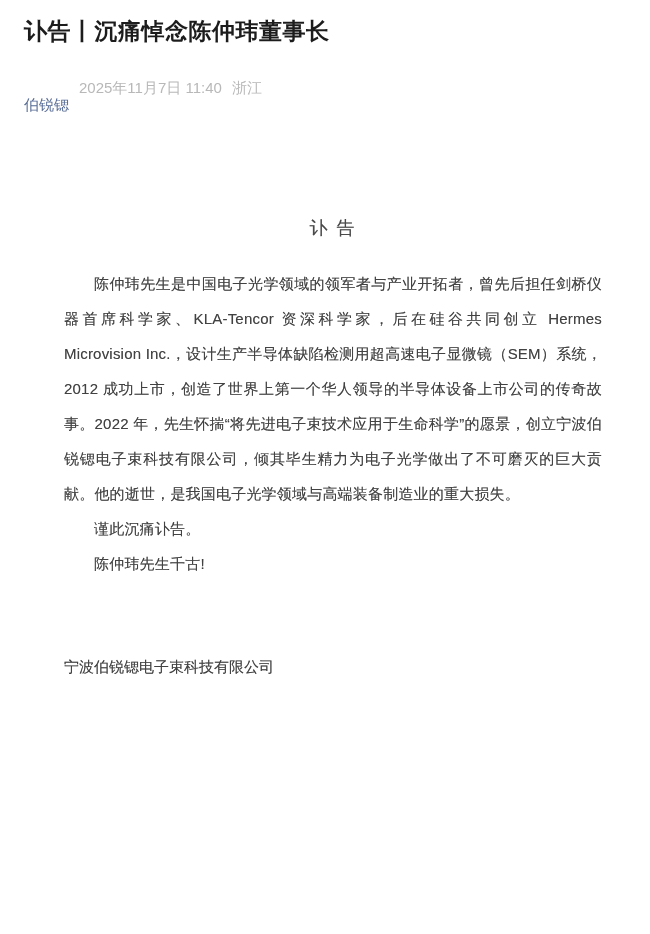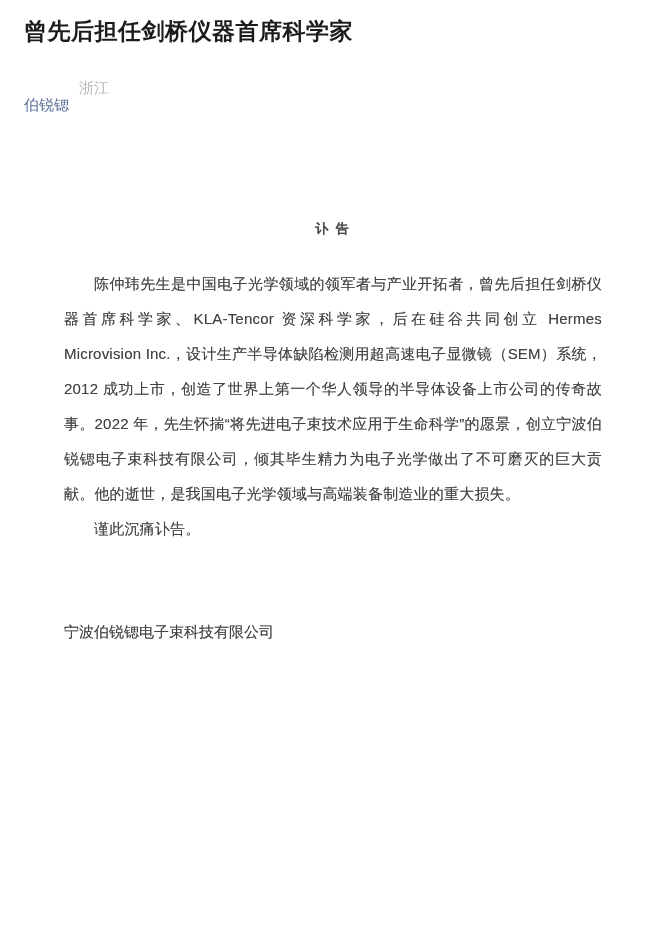--- a/index.html
+++ b/index.html
@@ -34,22 +34,22 @@
   .doc {
     margin-top: 96px;
     padding: 0 48px 0 64px;
     color: #424242;
     font-size: 15px;
     
     text-shadow: 0 0 0.6px rgba(80,80,80,0.55);
   }
   .doc-heading {
     text-align: center;
-    font-size: 13px;
-    font-weight: 700;
+    font-size: 18px;
+    font-weight: 400;
     color: #4a4a4a;
     letter-spacing: 2px;
     line-height: 35px;
     margin-bottom: 20px;
   }
   .doc-body p {
     text-indent: 2em;
     line-height: 35px;
     text-align: justify;
     letter-spacing: 0.2px;
@@ -58,29 +58,31 @@
     margin-top: 68px;
     text-align: left;
     line-height: 35px;
     padding-right: 2px;
   }
 </style>
 </head>
 <body>
 
 <div class="article-header">
-  <h1 class="article-title">曾先后担任剑桥仪器首席科学家</h1>
+  <h1 class="article-title">讣告丨沉痛悼念陈仲玮董事长</h1>
   <div class="byline">
     <span class="author">伯锐锶</span>
+    <span class="meta">2025年11月7日 11:40</span>
     <span class="meta">浙江</span>
   </div>
 </div>
 
 <div class="doc">
   <div class="doc-heading">讣 告</div>
   <div class="doc-body">
       <p>陈仲玮先生是中国电子光学领域的领军者与产业开拓者，曾先后担任剑桥仪器首席科学家、KLA-Tencor 资深科学家，后在硅谷共同创立 Hermes Microvision Inc.，设计生产半导体缺陷检测用超高速电子显微镜（SEM）系统，2012 成功上市，创造了世界上第一个华人领导的半导体设备上市公司的传奇故事。2022 年，先生怀揣“将先进电子束技术应用于生命科学”的愿景，创立宁波伯锐锶电子束科技有限公司，倾其毕生精力为电子光学做出了不可磨灭的巨大贡献。他的逝世，是我国电子光学领域与高端装备制造业的重大损失。</p>
       <p>谨此沉痛讣告。</p>
+      <p>陈仲玮先生千古!</p>
     </div>
   <div class="doc-signature">
     <div>宁波伯锐锶电子束科技有限公司</div>
   </div>
 </div>
 
 </body></html>

